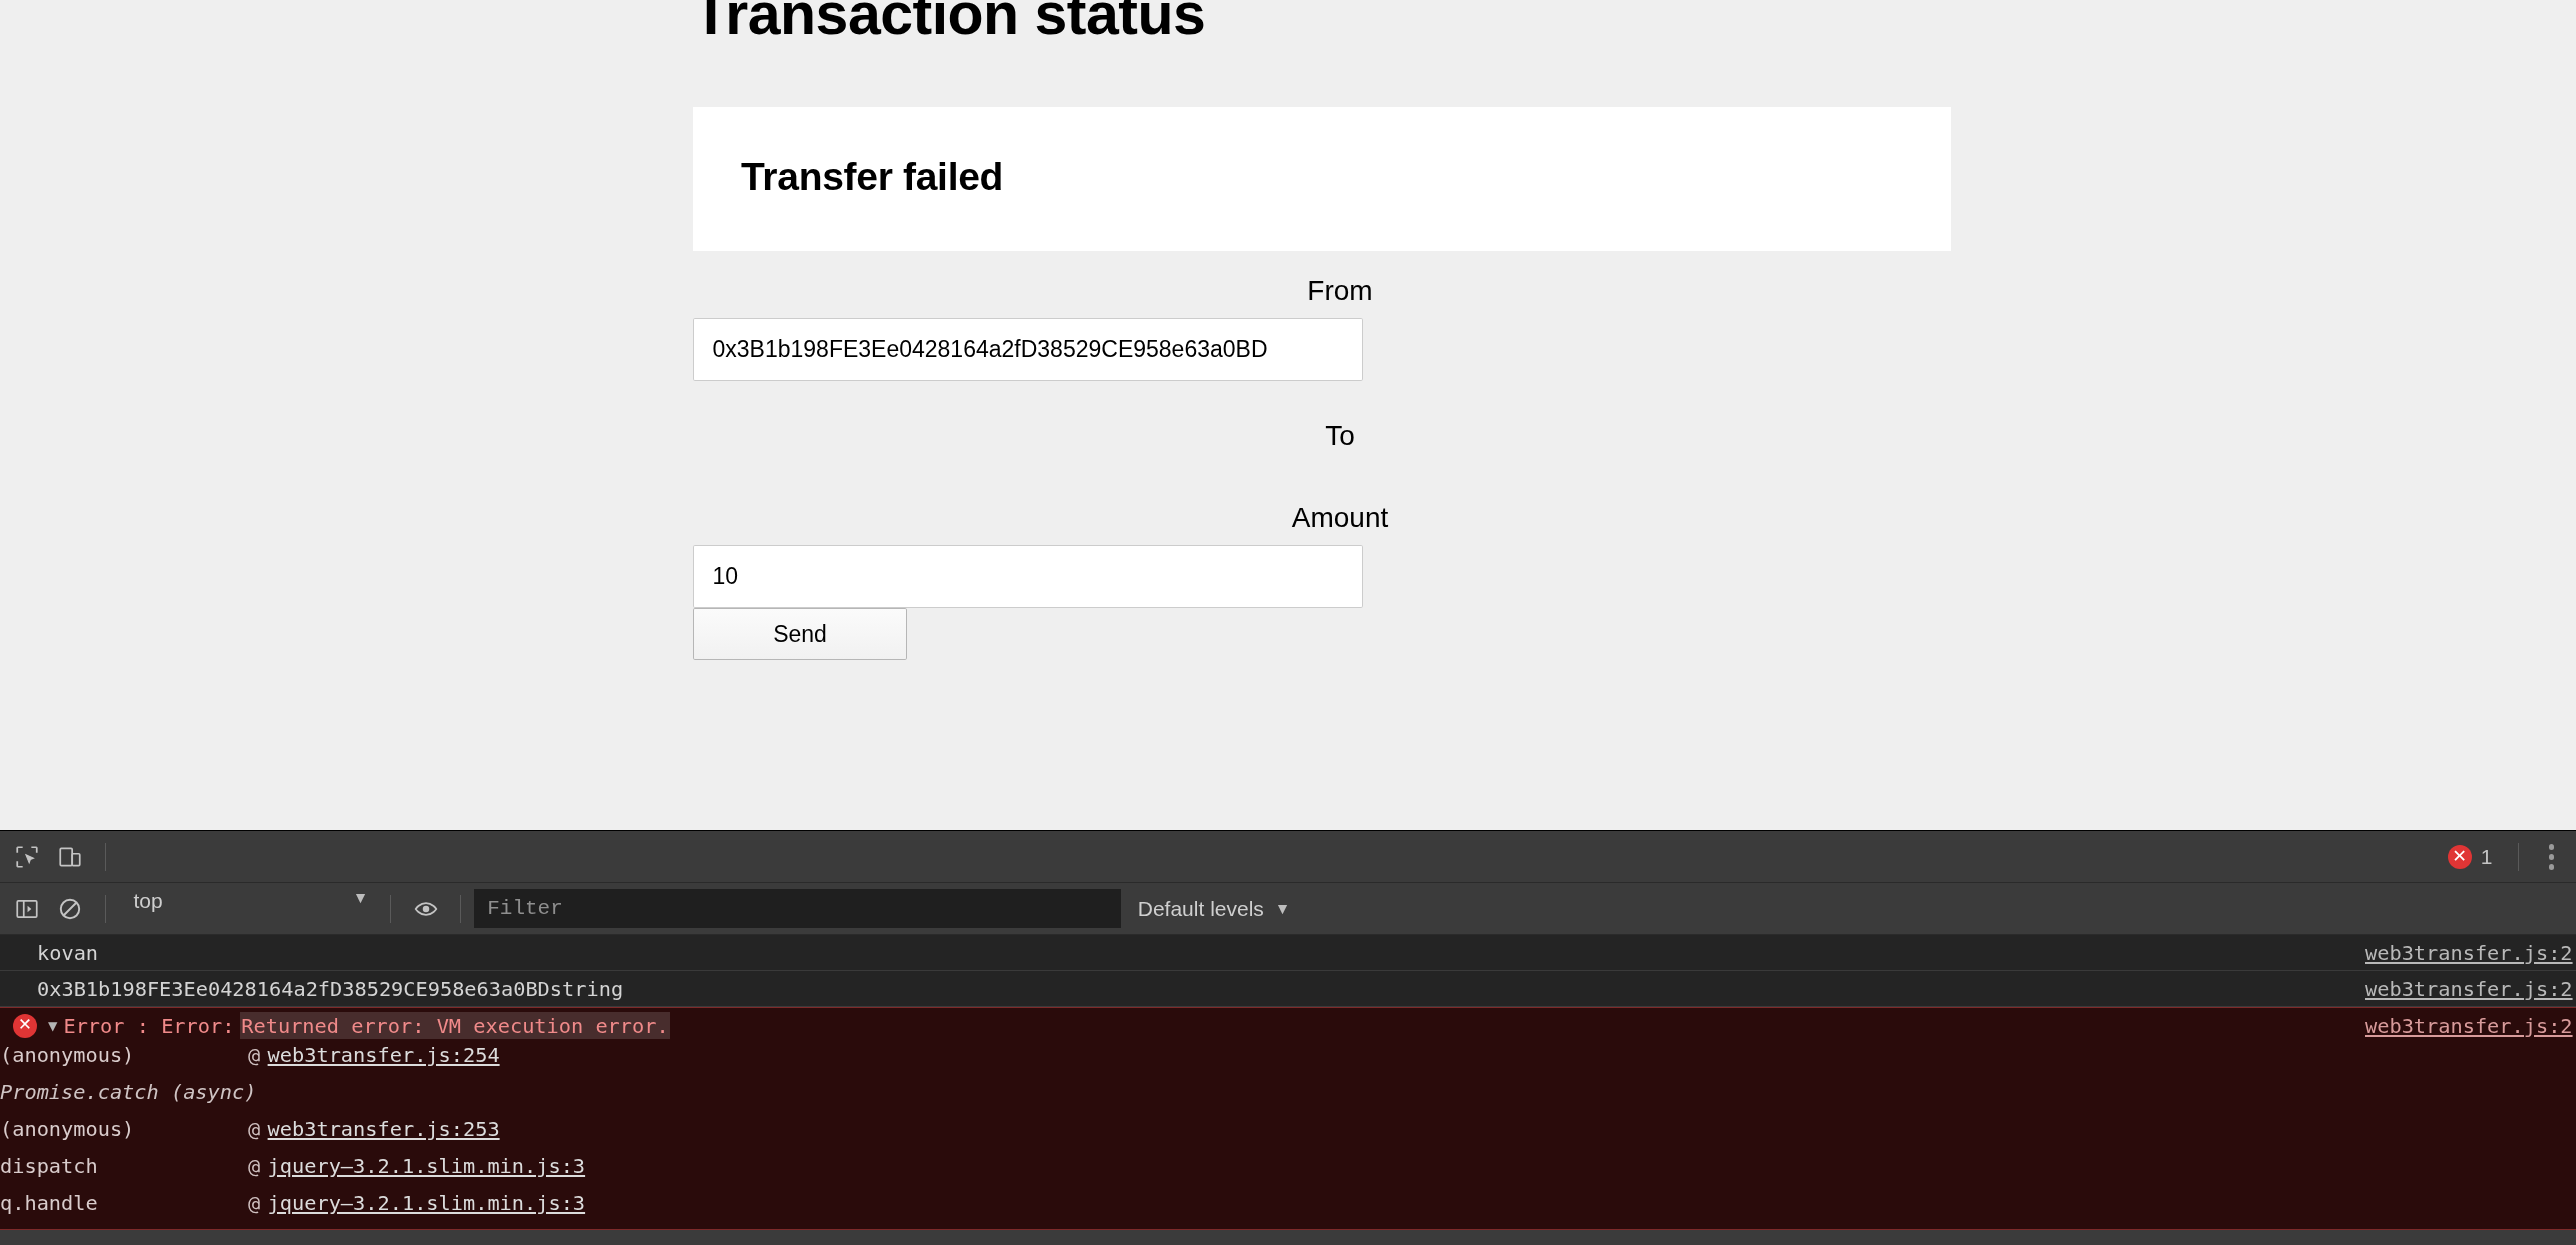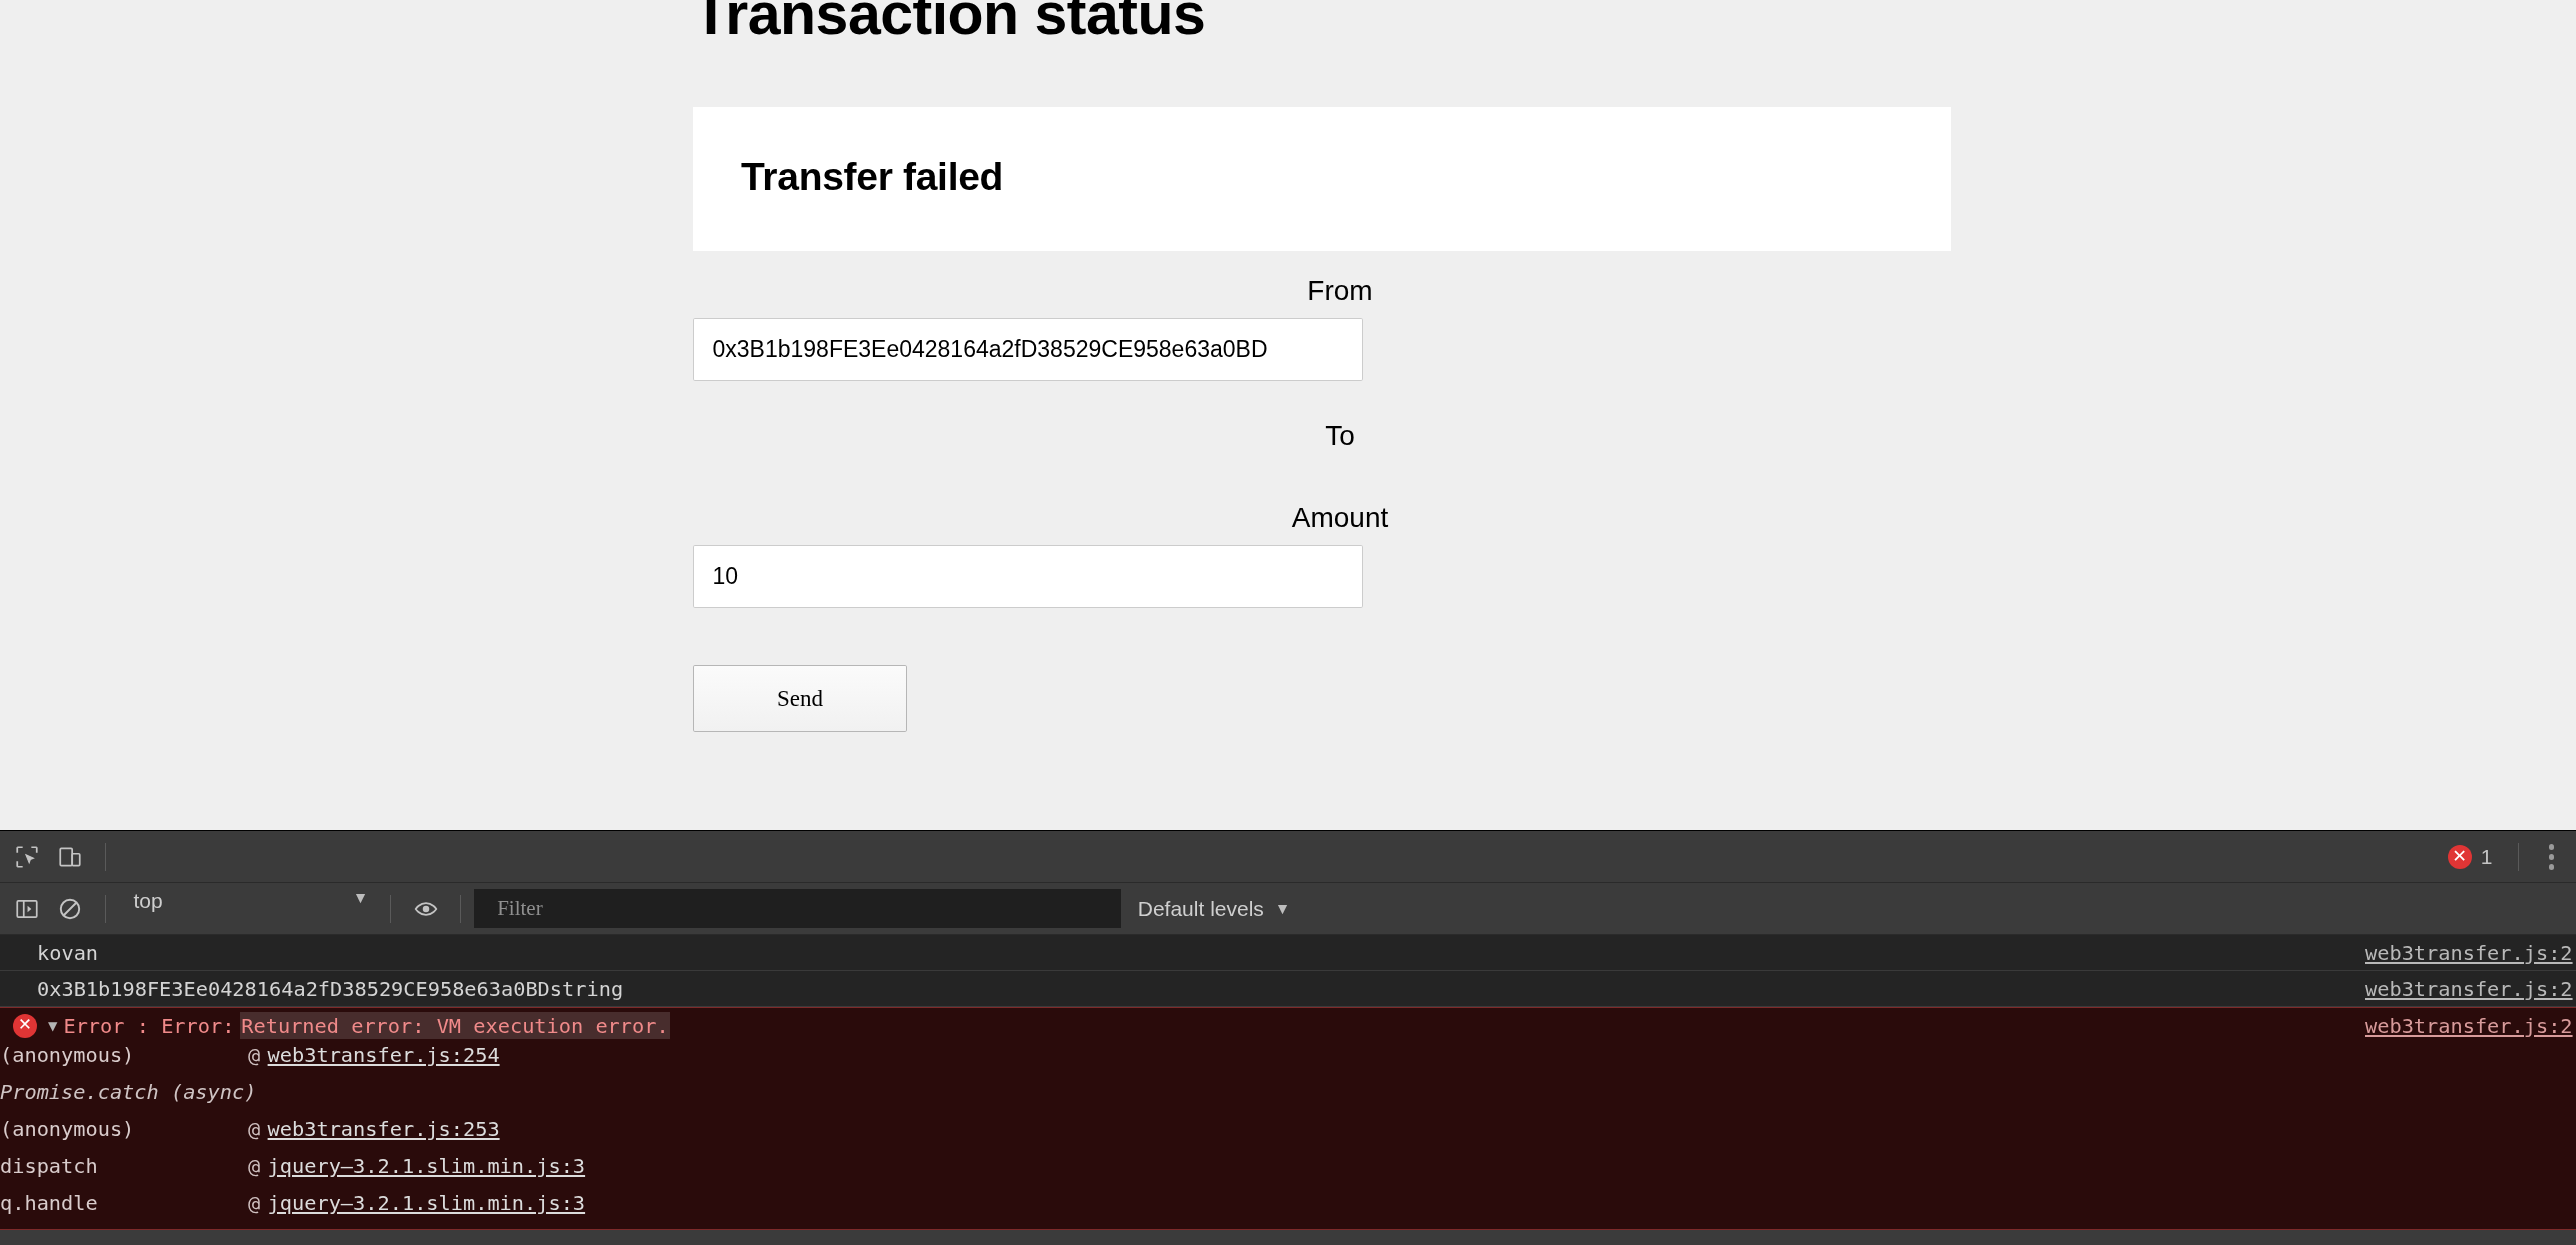--- a/index.html
+++ b/index.html
@@ -83,25 +83,24 @@
     background: #ffffff;
     border: 0.9px solid #ccc;
     border-radius: 1.8px;
     outline: none;
   }
   .field-input::placeholder { color: #a0a0a0; }
   .gap-1 { height: 41px; }
 
   .send-button {
     display: block;
-    margin-top: 57px;
     width: 214px;
-    height: 67px;
+    height: 52px;
     font-size: 23px;
-    font-family: Liberation Serif, serif;
+    font-family: Liberation Sans, sans-serif;
     color: #000;
     background: linear-gradient(#fbfbfb, #f1f1f1);
     border: 0.9px solid #b6b6b6;
     border-radius: 1.8px;
     cursor: pointer;
   }
 
   
   .devtools {
     position: absolute;
@@ -196,22 +195,22 @@
   }
   .dt-ctx-label { font-size: 21px; color: #cfcfcf; }
   .caret { color: #bdbdbd; font-size: 15.7px; }
   .dt-filter-input {
     width: 647px; height: 39px;
     background: #1f1f1f;
     border: none;
     outline: none;
     color: #d8d8d8;
     font-size: 21px;
-    font-family: Liberation Serif, serif;
-    padding: 0 23px;
+    font-family: Liberation Mono, monospace;
+    padding: 0 13px;
   }
   .dt-filter-input::placeholder { color: #8f8f8f; }
   .dt-levels {
     display: flex; align-items: center; gap: 11px;
     padding: 0 16.6px;
     height: 39px;
     cursor: pointer;
   }
   .dt-levels-label { font-size: 21px; color: #cfcfcf; }
 

